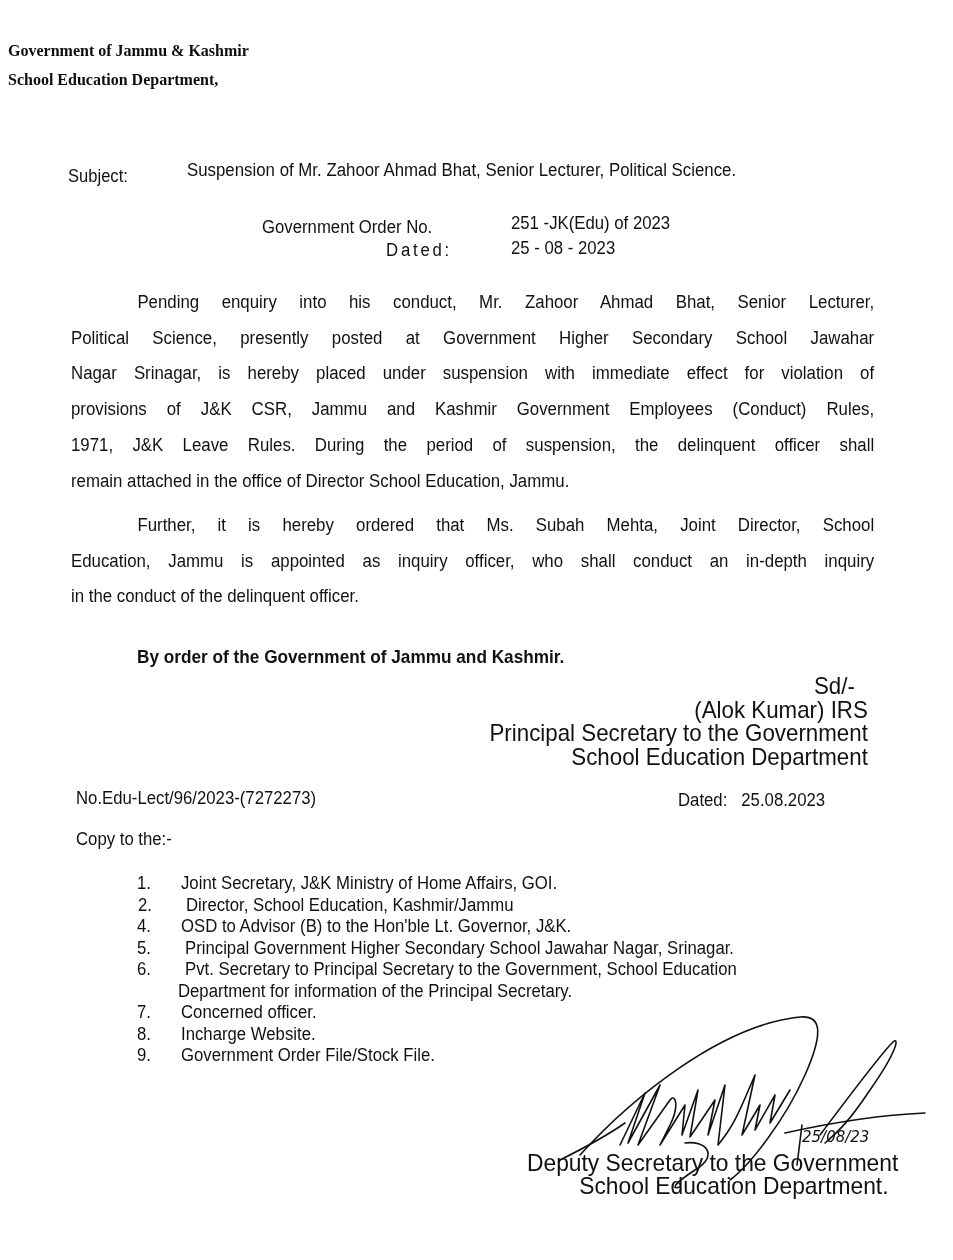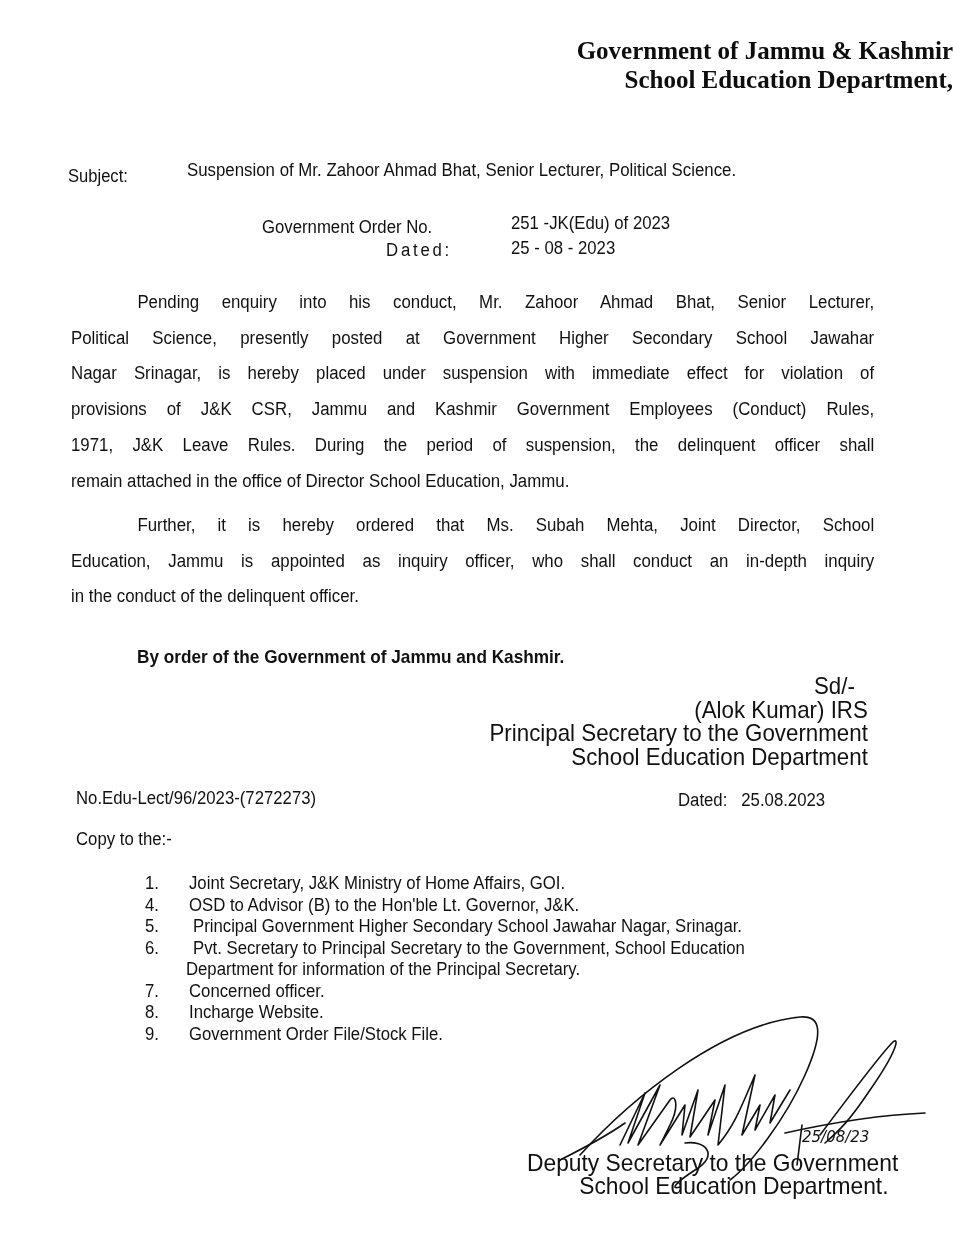--- a/index.html
+++ b/index.html
@@ -15,24 +15,24 @@
       color: #111111;
       font-family: "Liberation Sans", sans-serif;
     }
     .abs { position: absolute; white-space: nowrap; }
 
     
     .header {
       position: absolute;
       left: 0; width: 953px;
       top: 36px;
-      text-align: right;
+      text-align: left;
       font-family: "Liberation Serif", serif;
       font-weight: bold;
-      font-size: 25px;
+      font-size: 16px;
       line-height: 29px;
       color: #0d0d0d;
     }
     .header div { margin-left: 8px; }
 
     
     .subject-label { left: 68px; top: 166px; font-size: 18px; transform: scaleX(0.92); transform-origin: left; }
     .subject-text { left: 187px; top: 160px; font-size: 18px; transform: scaleX(0.935); transform-origin: left; }
 
     
@@ -84,21 +84,20 @@
     .ref-date { left: 678px; top: 790px; font-size: 18px; transform: scaleX(0.93); transform-origin: left; }
     .copy-to { left: 76px; top: 829px; font-size: 18px; transform: scaleX(0.93); transform-origin: left; }
 
     
     .copy-list {
       position: absolute;
       left: 137px;
       top: 873px;
       font-size: 18px;
       line-height: 21.5px;
-      margin-left: 8px;
     }
     .copy-item { position: relative; white-space: nowrap; }
     .copy-item .num { display: inline-block; width: 44px; transform: scaleX(0.93); transform-origin: left; }
     .copy-item .txt { display: inline-block; transform: scaleX(0.93); transform-origin: left; }
     .copy-item .cont { display: block; padding-left: 44px; transform: scaleX(0.93); transform-origin: left; }
 
     
     .deputy-block {
       position: absolute;
       left: 527px;
@@ -163,20 +162,23 @@
 <div class="abs ref-date">
   <span>Dated:</span>&nbsp;&nbsp;
   <span>25.08.2023</span>
 </div>
 <div class="abs copy-to">Copy to the:-</div>
 
 <div class="copy-list">
   <div class="copy-item">
     <span class="num">1.</span><span class="txt">Joint Secretary, J&amp;K Ministry of Home Affairs, GOI.</span>
   </div>
+  <div class="copy-item" style="margin-left:1px;">
+    <span class="num">2.</span><span class="txt" style="margin-left:4px;">Director, School Education, Kashmir/Jammu</span>
+  </div>
   <div class="copy-item">
     <span class="num">4.</span><span class="txt">OSD to Advisor (B) to the Hon'ble Lt. Governor, J&amp;K.</span>
   </div>
   <div class="copy-item">
     <span class="num">5.</span><span class="txt" style="margin-left:4px;">Principal Government Higher Secondary School Jawahar Nagar, Srinagar.</span>
   </div>
   <div class="copy-item">
     <span class="num">6.</span><span class="txt" style="margin-left:4px;">Pvt. Secretary to Principal Secretary to the Government, School Education</span>
     <span class="cont">Department for information of the Principal Secretary.</span>
   </div>

